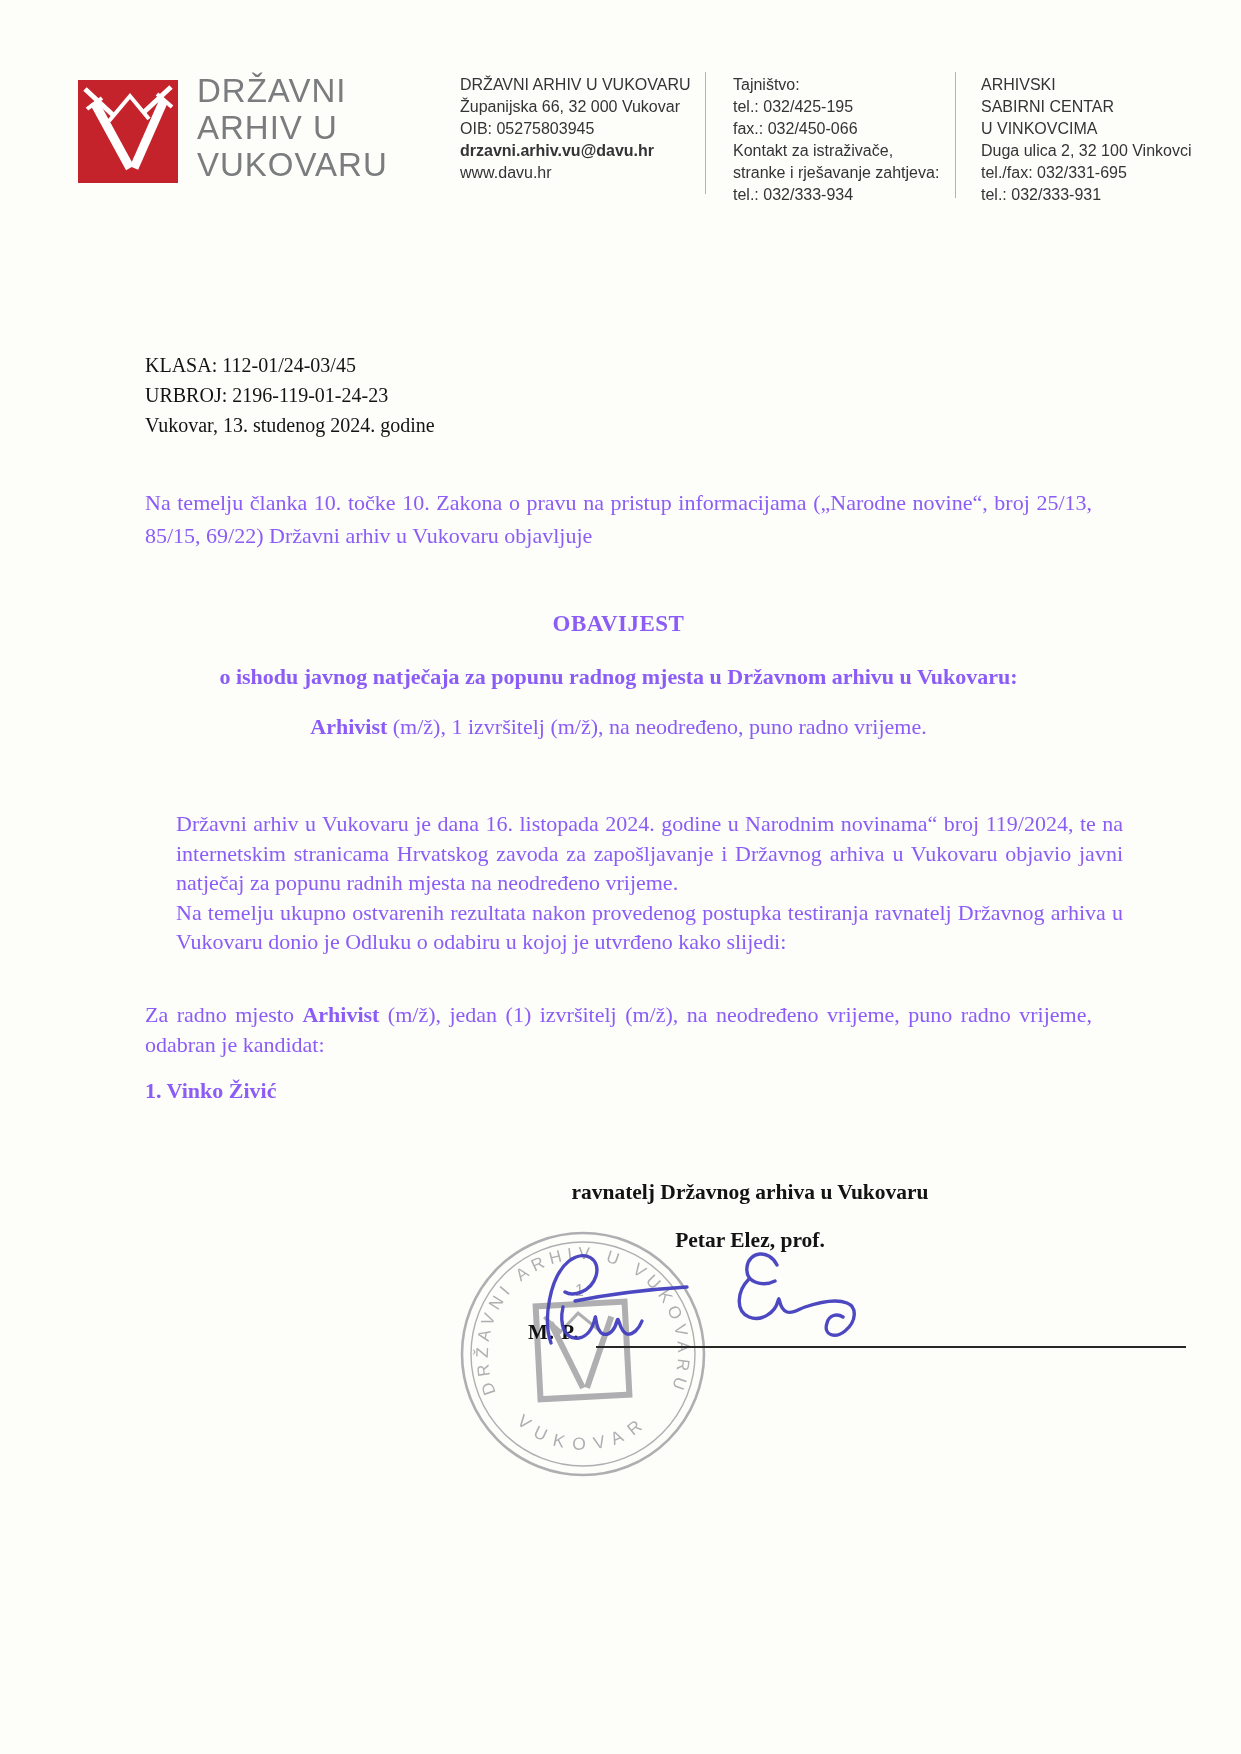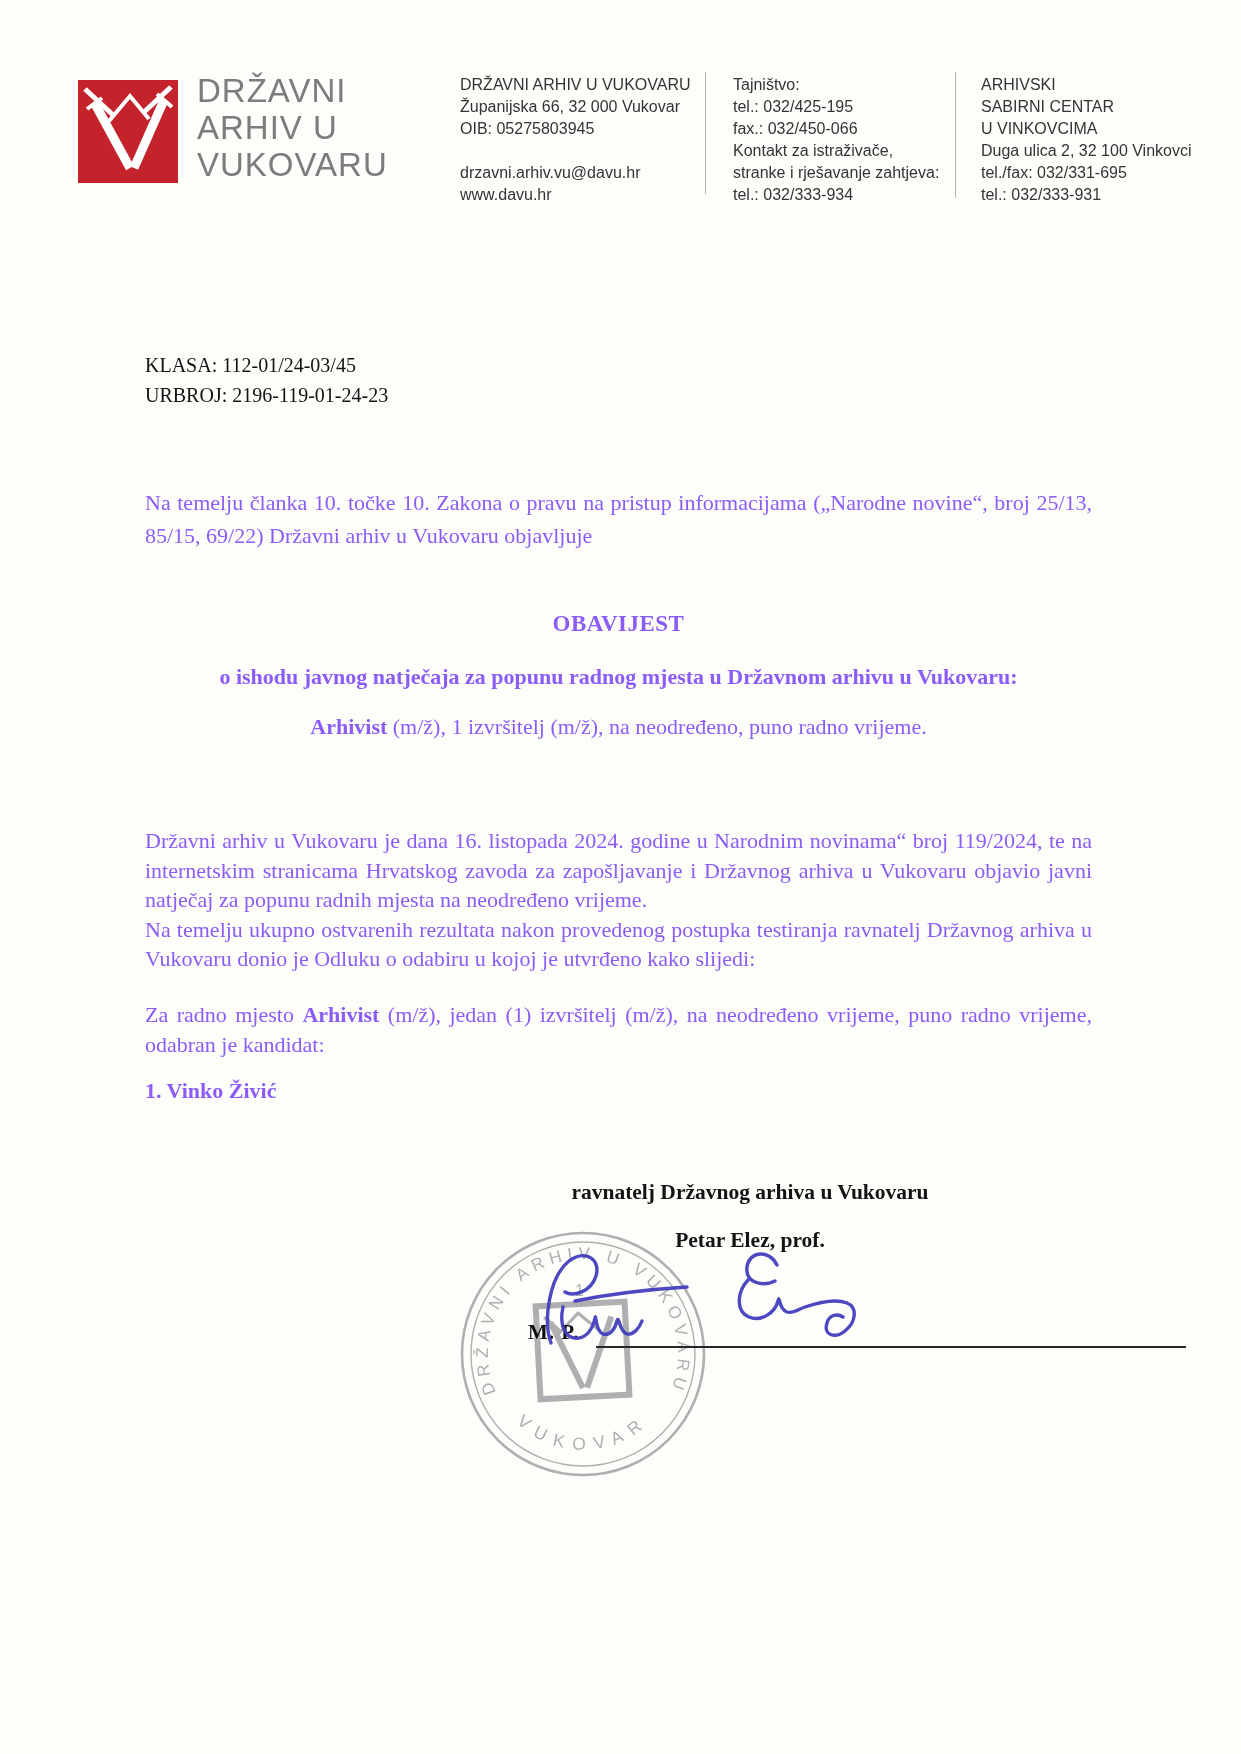--- a/index.html
+++ b/index.html
@@ -15,35 +15,35 @@
   .sans{font-family:"Liberation Sans", sans-serif;}
   .serif{font-family:"Liberation Serif", serif;}
 
   
   .logo-word{left:197px;top:72px;font-size:33px;line-height:37px;color:#7b7c7e;letter-spacing:1px;}
   .lh-col{font-size:16px;line-height:22px;color:#343436;}
   .col-address{left:460px;top:74px;}
   .col-secretariat{left:733px;top:74px;}
   .col-center{left:981px;top:74px;}
   .v-divider{width:1px;background:#b3b3b3;}
-  .email-gap{margin-top:22px;}
+  .email-gap{font-weight:bold;}
 
   
   .ref-block{left:145px;top:350px;font-size:20px;line-height:30px;color:#131313;}
 
   
   .para{left:145px;width:947px;font-size:22px;color:#8b5cf6;}
   .justify{text-align:justify;text-align-last:left;}
   .centerline{text-align:center;}
   .intro{top:486px;line-height:33px;}
   .title-line{top:611px;font-size:23px;font-weight:bold;letter-spacing:.5px;}
   .subtitle-line{top:664px;font-size:22px;font-weight:bold;}
   .position-line{top:714px;font-size:22px;}
   .bodypara{line-height:29.5px;}
-  .para-wrap{top:826px;}
+  .para-wrap{top:809px;margin-left:31px;}
   .selection{top:1000px;line-height:30px;}
   .candidate{top:1078px;font-weight:bold;}
 
   
   .sign-block{left:470px;width:560px;text-align:center;font-size:21.5px;font-weight:bold;color:#131313;}
   .role-line{top:1180px;}
   .name-line{top:1228px;}
   .mp-label{left:528px;top:1320px;font-size:21px;font-weight:bold;letter-spacing:1px;color:#111;}
   .sig-rule{left:596px;top:1346px;width:590px;height:2px;background:#262626;}
 
@@ -99,20 +99,21 @@
   <div>SABIRNI CENTAR</div>
   <div>U VINKOVCIMA</div>
   <div>Duga ulica 2, 32 100 Vinkovci</div>
   <div>tel./fax: 032/331-695</div>
   <div>tel.: 032/333-931</div>
 </div>
 
 <div class="abs serif ref-block">
   <div>KLASA: 112-01/24-03/45</div>
   <div>URBROJ: 2196-119-01-24-23</div>
+  <div>Vukovar, 13. studenog 2024. godine</div>
 </div>
 
 <div class="abs serif para intro justify">Na temelju članka 10. točke 10. Zakona o pravu na pristup informacijama („Narodne novine“, broj 25/13, 85/15, 69/22) Državni arhiv u Vukovaru objavljuje</div>
 
 <div class="abs serif para title-line centerline">OBAVIJEST</div>
 
 <div class="abs serif para subtitle-line centerline">o ishodu javnog natječaja za popunu radnog mjesta u Državnom arhivu u Vukovaru:</div>
 
 <div class="abs serif para position-line centerline"><b>Arhivist</b><span> (m/ž), 1 izvršitelj (m/ž), na neodređeno, puno radno vrijeme.</span></div>
 

